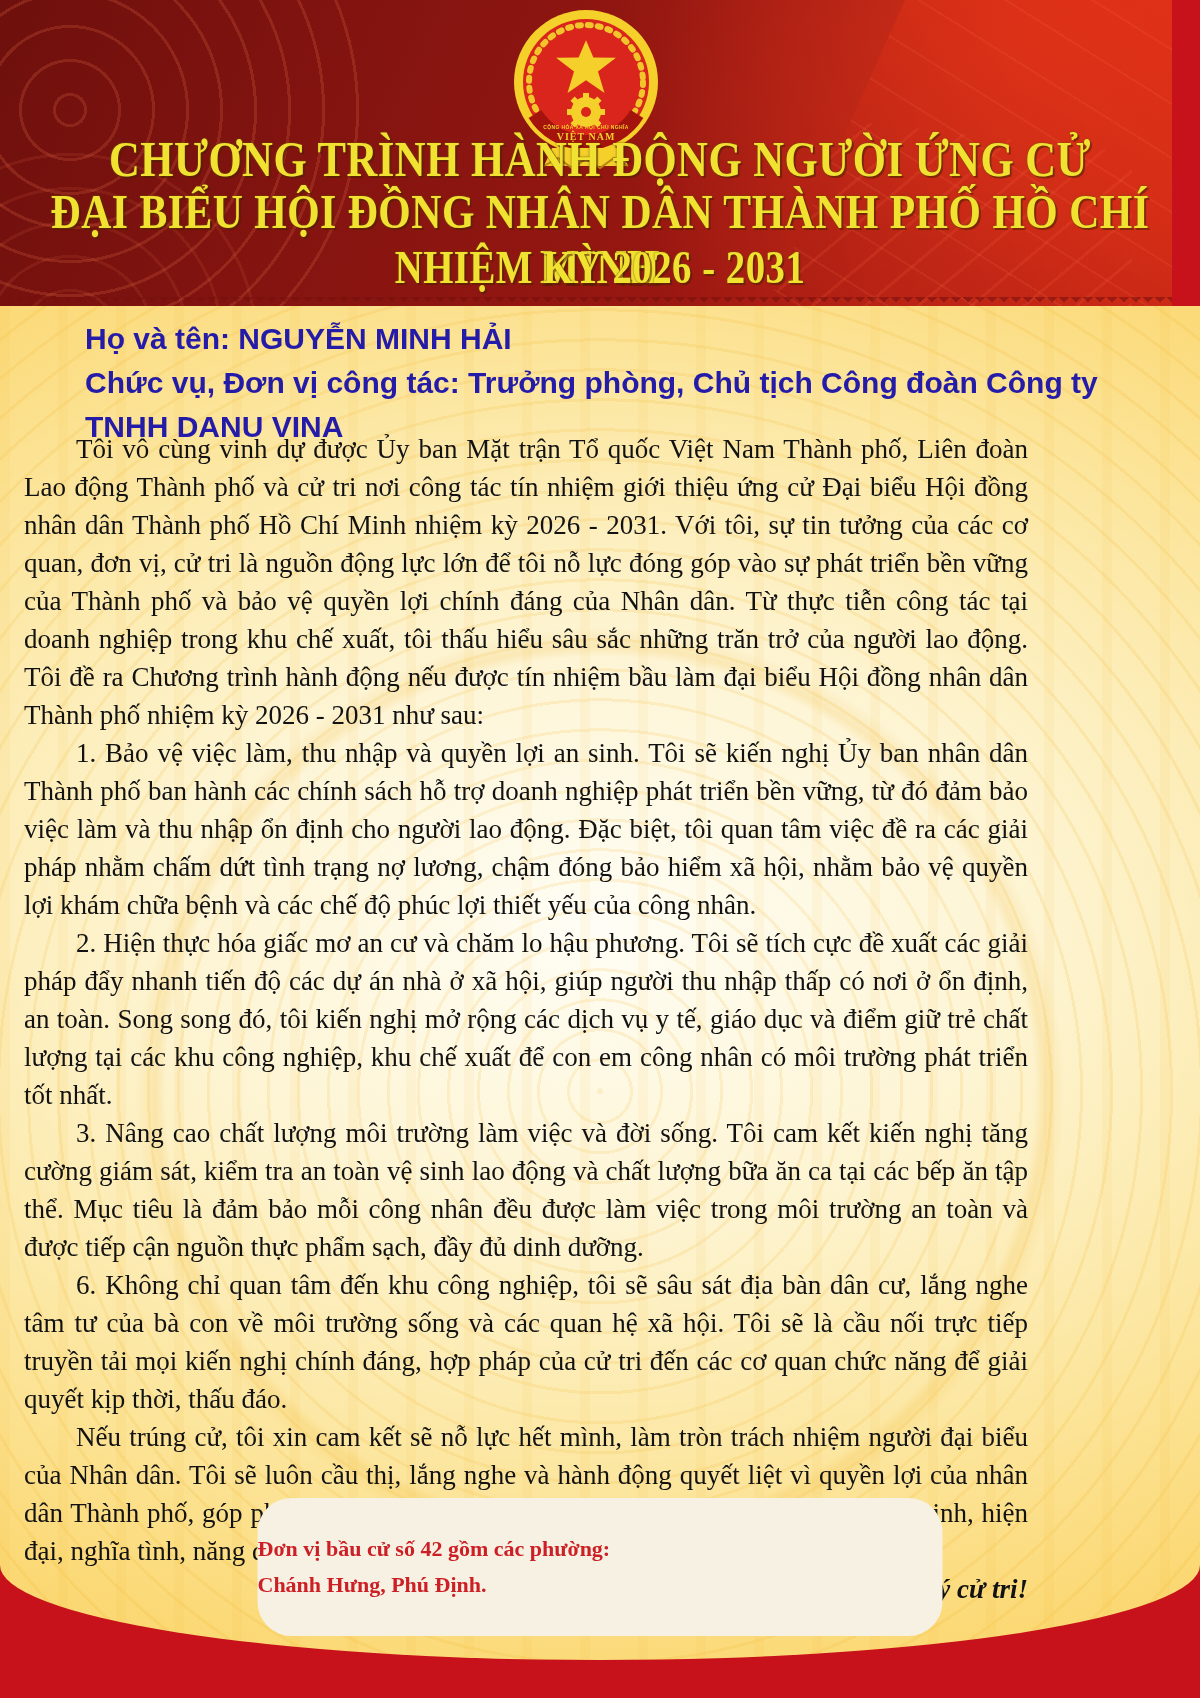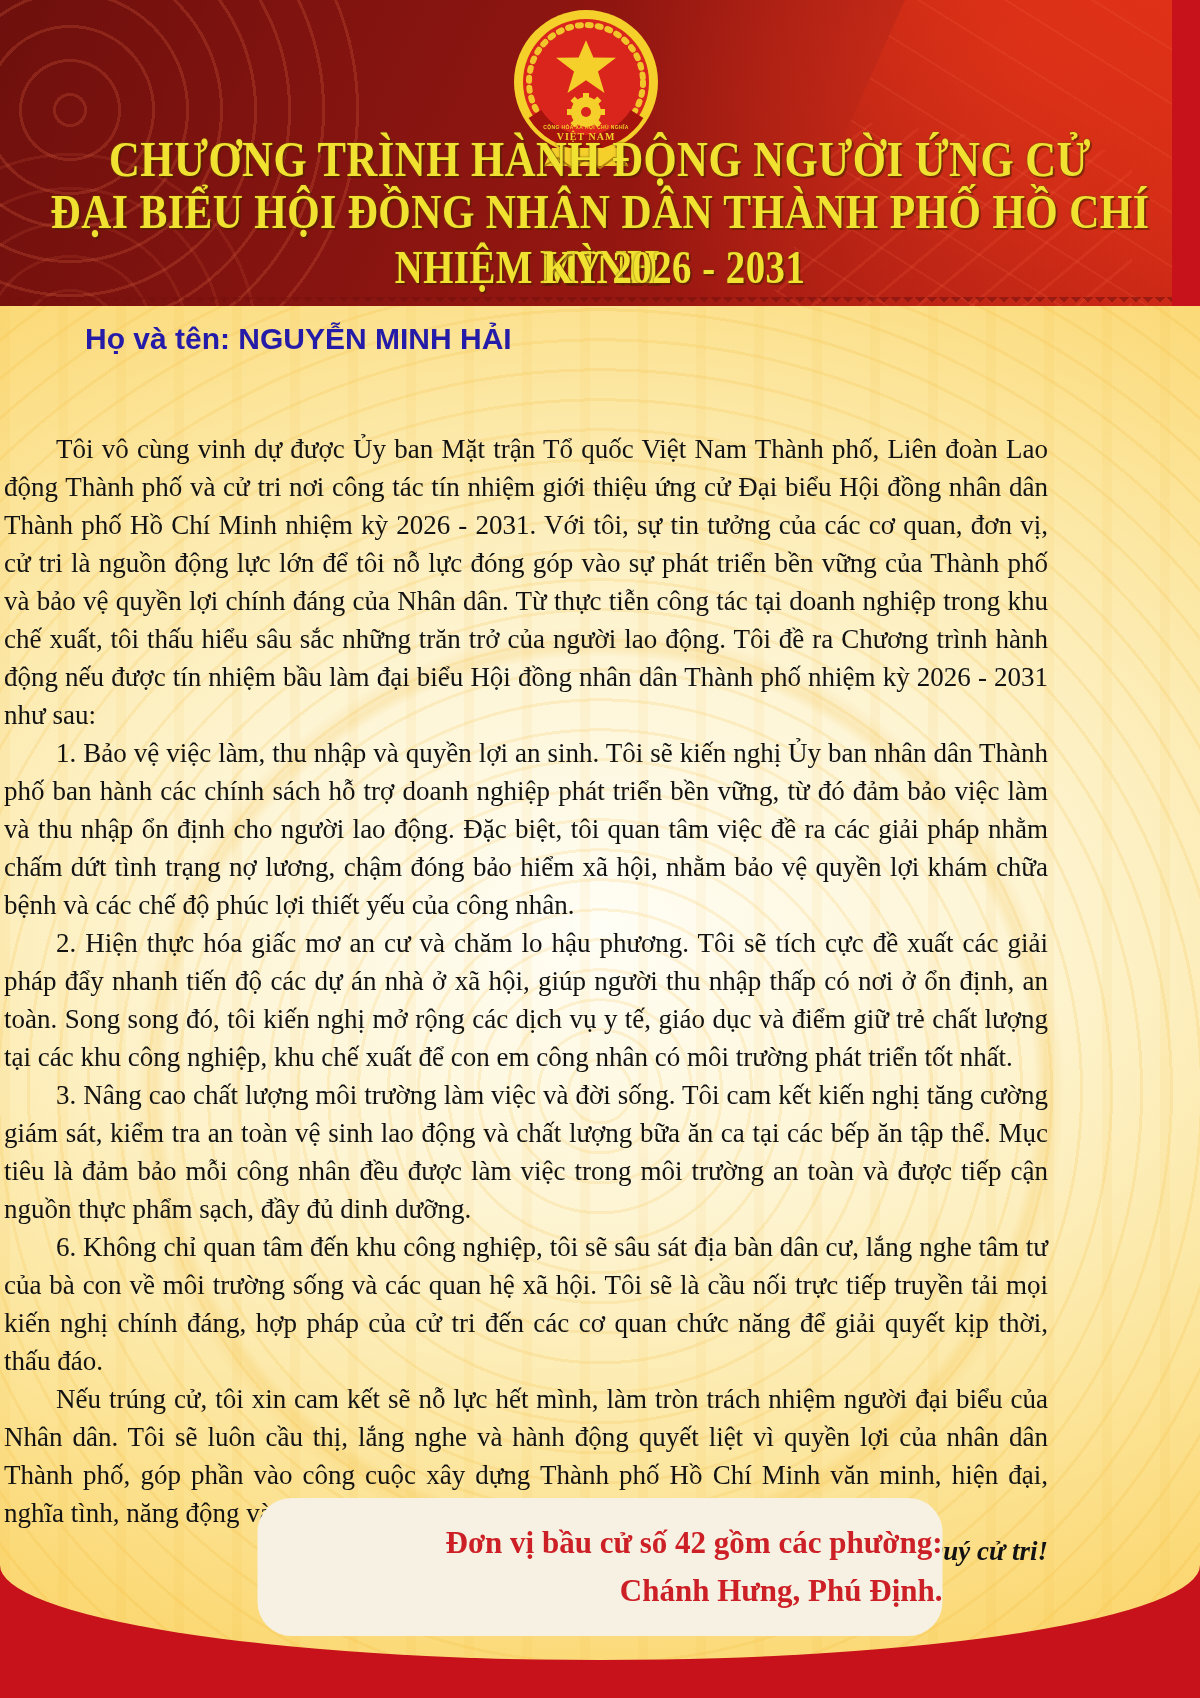--- a/index.html
+++ b/index.html
@@ -49,32 +49,32 @@
   .watermark{position:absolute;inset:0;border-radius:inherit;pointer-events:none;
     background:
       repeating-radial-gradient(circle at 50% 58%, rgba(242,178,41,.15) 0 3px, rgba(242,178,41,0) 3px 30px),
       radial-gradient(circle at 50% 58%, rgba(242,178,41,0) 44%, rgba(242,178,41,.18) 45%, rgba(242,178,41,0) 47%),
       repeating-linear-gradient(90deg, rgba(242,178,41,.07) 0 10px, rgba(242,178,41,0) 10px 58px);}
 
   .candidate-info{position:absolute;left:85px;top:317px;width:1090px;
     font-family:"Liberation Sans", sans-serif;font-weight:bold;color:#241ba8;
     font-size:30px;line-height:44px;}
 
-  .content{position:absolute;left:0;top:430px;width:1052px;padding:0 4px;box-sizing:border-box;
+  .content{position:absolute;left:0;top:430px;width:1052px;padding:0 24px;box-sizing:border-box;
     font-family:"Liberation Serif", serif;font-size:27px;line-height:38px;color:#121212;
     text-align:justify;}
   .content p{margin:0;text-indent:52px;}
   .closing-line{font-weight:bold;font-style:italic;text-indent:70px !important;text-align:right;}
 
   
   .unit-box{position:absolute;left:50%;top:1498px;transform:translateX(-50%);
     width:685px;height:138px;background:#f6f1e2;border-radius:34px;
     display:flex;flex-direction:column;justify-content:center;gap:6px;
     font-family:"Liberation Serif", serif;font-weight:bold;color:#cd2026;
-    font-size:31px;text-align:right;}
+    font-size:22px;text-align:left;}
   .unit-box div{line-height:1.35;}
 </style>
 </head>
 <body>
 
 <div class="page">
 
   <div class="header">
     <div class="drum-pattern"></div>
     <div class="drum-pattern small"></div>
@@ -114,20 +114,21 @@
   </div>
 
   <div class="bottom-red-band"></div>
 
   <div class="body-area">
     <div class="watermark"></div>
   </div>
 
   <div class="candidate-info">
     <div>Họ và tên: NGUYỄN MINH HẢI</div>
+    <div>Chức vụ, Đơn vị công tác: Trưởng phòng, Chủ tịch Công đoàn Công ty TNHH DANU VINA</div>
   </div>
 
   <div class="content">
     <p>Tôi vô cùng vinh dự được Ủy ban Mặt trận Tổ quốc Việt Nam Thành phố, Liên đoàn Lao động Thành phố và cử tri nơi công tác tín nhiệm giới thiệu ứng cử Đại biểu Hội đồng nhân dân Thành phố Hồ Chí Minh nhiệm kỳ 2026 - 2031. Với tôi, sự tin tưởng của các cơ quan, đơn vị, cử tri là nguồn động lực lớn để tôi nỗ lực đóng góp vào sự phát triển bền vững của Thành phố và bảo vệ quyền lợi chính đáng của Nhân dân. Từ thực tiễn công tác tại doanh nghiệp trong khu chế xuất, tôi thấu hiểu sâu sắc những trăn trở của người lao động. Tôi đề ra Chương trình hành động nếu được tín nhiệm bầu làm đại biểu Hội đồng nhân dân Thành phố nhiệm kỳ 2026 - 2031 như sau:</p>
     <p>1. Bảo vệ việc làm, thu nhập và quyền lợi an sinh. Tôi sẽ kiến nghị Ủy ban nhân dân Thành phố ban hành các chính sách hỗ trợ doanh nghiệp phát triển bền vững, từ đó đảm bảo việc làm và thu nhập ổn định cho người lao động. Đặc biệt, tôi quan tâm việc đề ra các giải pháp nhằm chấm dứt tình trạng nợ lương, chậm đóng bảo hiểm xã hội, nhằm bảo vệ quyền lợi khám chữa bệnh và các chế độ phúc lợi thiết yếu của công nhân.</p>
     <p>2. Hiện thực hóa giấc mơ an cư và chăm lo hậu phương. Tôi sẽ tích cực đề xuất các giải pháp đẩy nhanh tiến độ các dự án nhà ở xã hội, giúp người thu nhập thấp có nơi ở ổn định, an toàn. Song song đó, tôi kiến nghị mở rộng các dịch vụ y tế, giáo dục và điểm giữ trẻ chất lượng tại các khu công nghiệp, khu chế xuất để con em công nhân có môi trường phát triển tốt nhất.</p>
     <p>3. Nâng cao chất lượng môi trường làm việc và đời sống. Tôi cam kết kiến nghị tăng cường giám sát, kiểm tra an toàn vệ sinh lao động và chất lượng bữa ăn ca tại các bếp ăn tập thể. Mục tiêu là đảm bảo mỗi công nhân đều được làm việc trong môi trường an toàn và được tiếp cận nguồn thực phẩm sạch, đầy đủ dinh dưỡng.</p>
     <p>6. Không chỉ quan tâm đến khu công nghiệp, tôi sẽ sâu sát địa bàn dân cư, lắng nghe tâm tư của bà con về môi trường sống và các quan hệ xã hội. Tôi sẽ là cầu nối trực tiếp truyền tải mọi kiến nghị chính đáng, hợp pháp của cử tri đến các cơ quan chức năng để giải quyết kịp thời, thấu đáo.</p>
     <p>Nếu trúng cử, tôi xin cam kết sẽ nỗ lực hết mình, làm tròn trách nhiệm người đại biểu của Nhân dân. Tôi sẽ luôn cầu thị, lắng nghe và hành động quyết liệt vì quyền lợi của nhân dân Thành phố, góp phần vào công cuộc xây dựng Thành phố Hồ Chí Minh văn minh, hiện đại, nghĩa tình, năng động và sáng tạo.</p>
     <p class="closing-line">Rất mong nhận được sự quan tâm và ủng hộ của Quý cử tri!</p>

